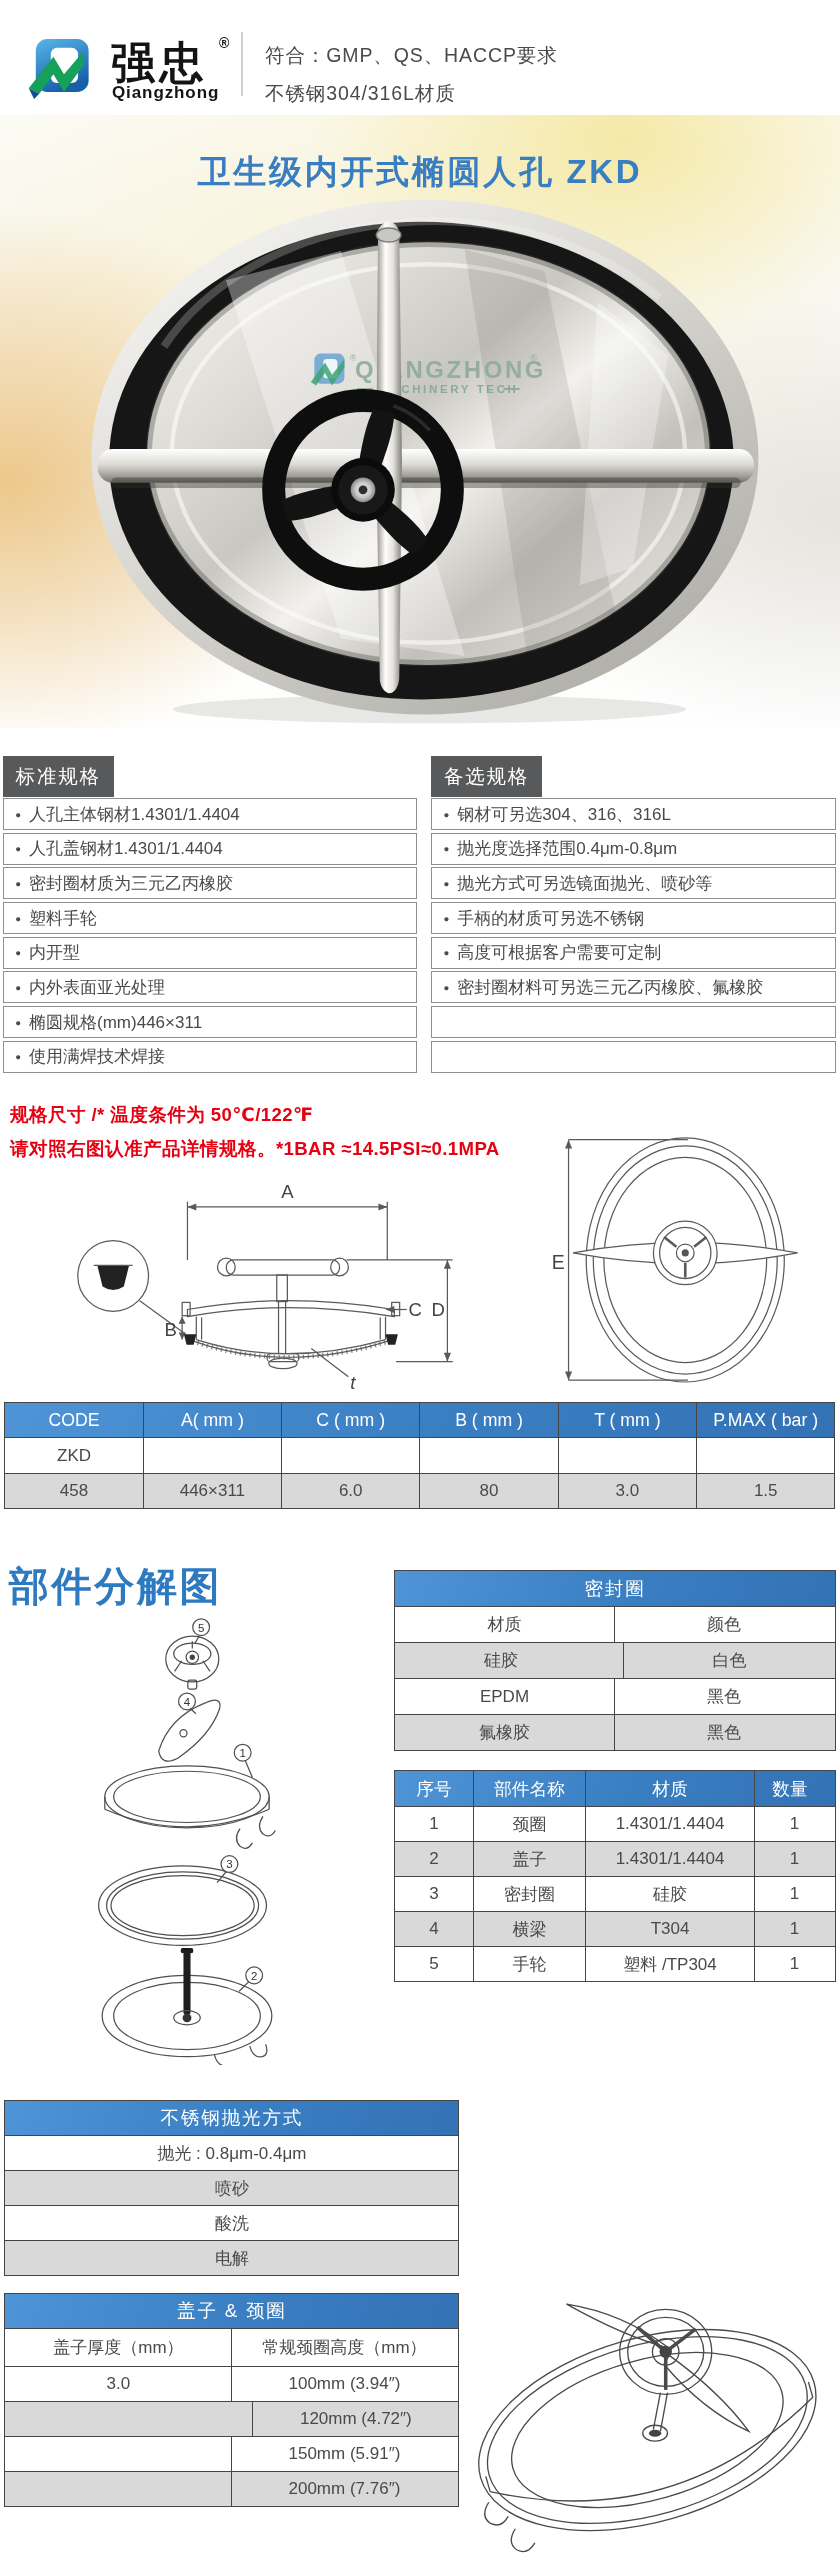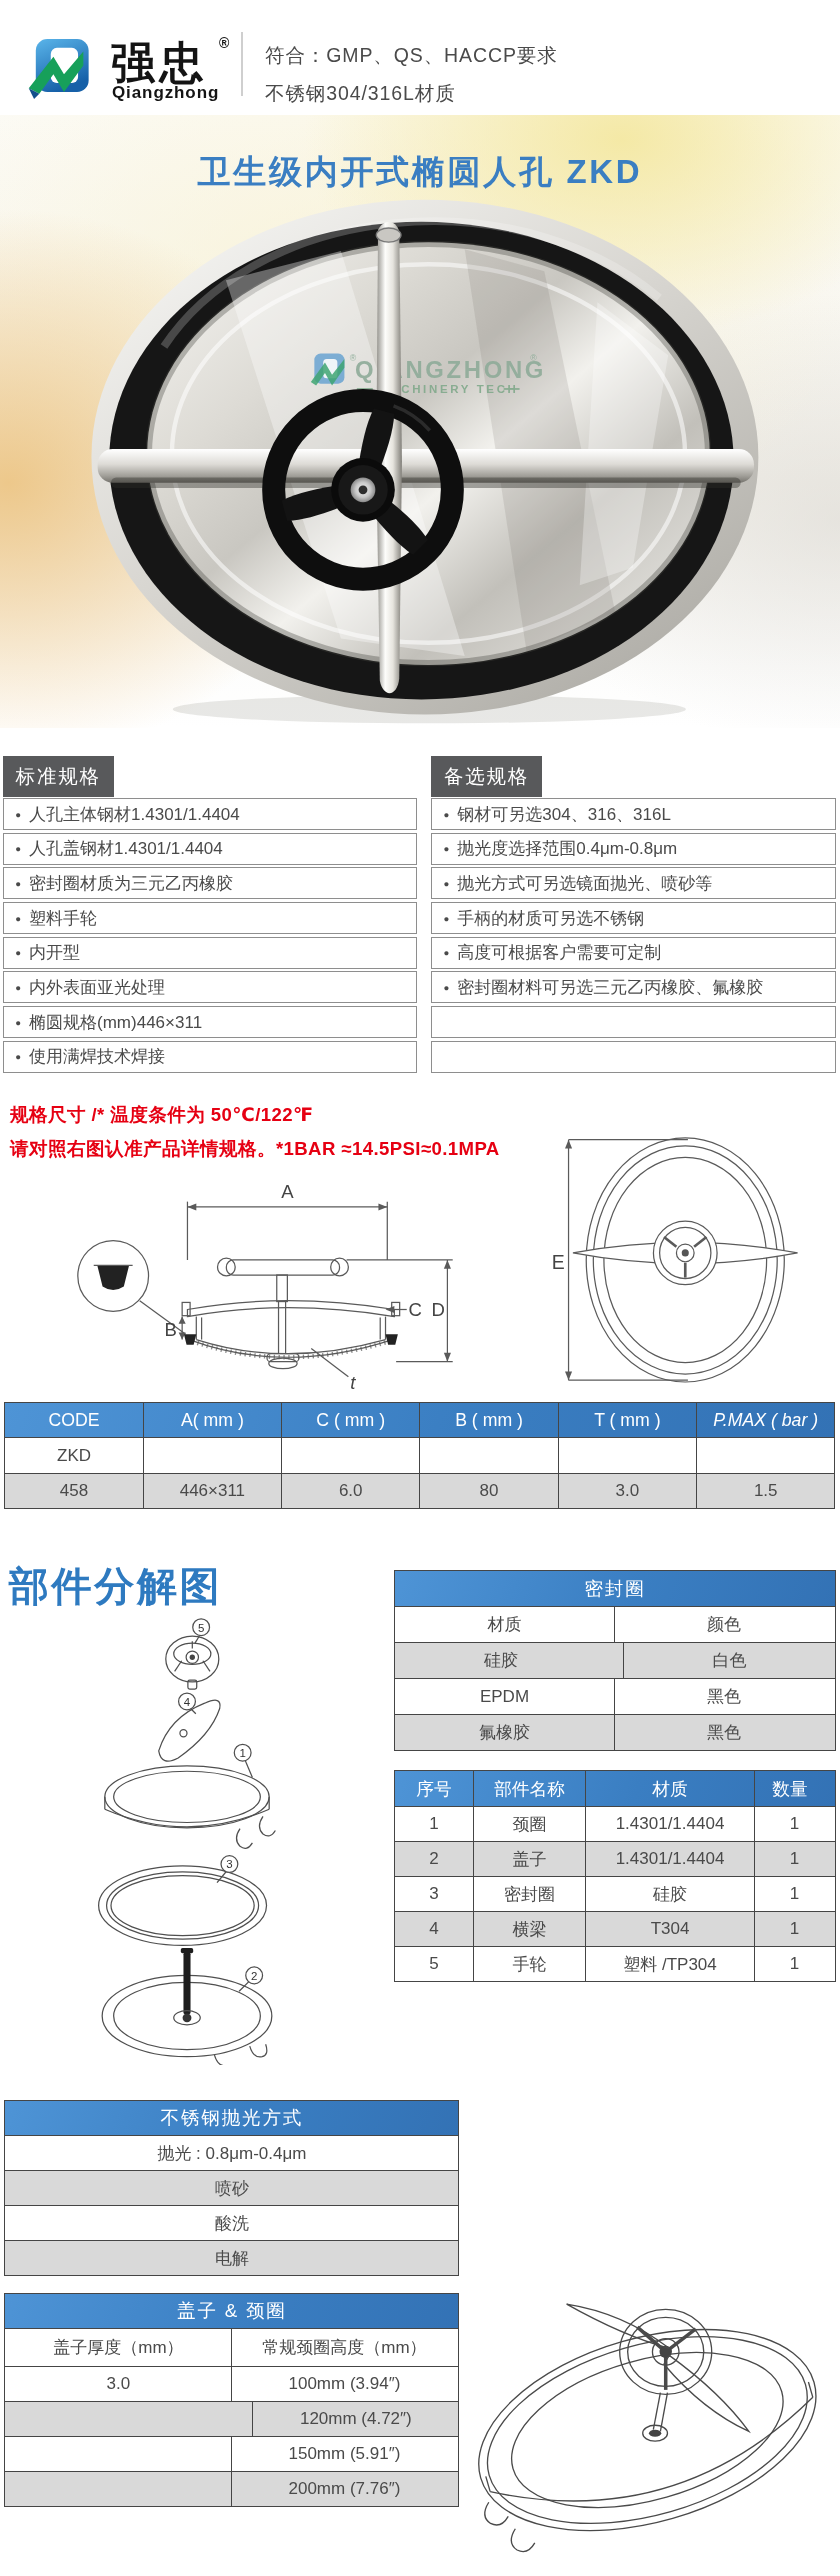--- a/index.html
+++ b/index.html
@@ -305,21 +305,21 @@
     <text x="624" y="150" font-size="22" fill="#444" stroke="none">E</text>
   </svg>
 
   <div class="abs tbl" id="dim-table" style="left:4.4px;top:1402px;width:831px;">
       <div class="tbl-row tbl-head" style="height: 34px;">
         <div class="tbl-cell" style="flex: 1 1 0%;">CODE</div>
         <div class="tbl-cell" style="flex: 1 1 0%;">A( mm )</div>
         <div class="tbl-cell" style="flex: 1 1 0%;">C ( mm )</div>
         <div class="tbl-cell" style="flex: 1 1 0%;">B ( mm )</div>
         <div class="tbl-cell" style="flex: 1 1 0%;">T ( mm )</div>
-        <div class="tbl-cell" style="flex: 1 1 0%; font-style: italic;">P.MAX ( bar )</div>
+        <div class="tbl-cell" style="flex: 1 1 0%;">P.MAX ( bar )</div>
       </div>
       <div class="tbl-row row-white" style="height: 35px;">
         <div class="tbl-cell" style="flex: 1 1 0%;">ZKD</div>
         <div class="tbl-cell" style="flex: 1 1 0%;"></div>
         <div class="tbl-cell" style="flex: 1 1 0%;"></div>
         <div class="tbl-cell" style="flex: 1 1 0%;"></div>
         <div class="tbl-cell" style="flex: 1 1 0%;"></div>
         <div class="tbl-cell" style="flex: 1 1 0%;"></div>
       </div>
       <div class="tbl-row row-gray" style="height: 34px;">

